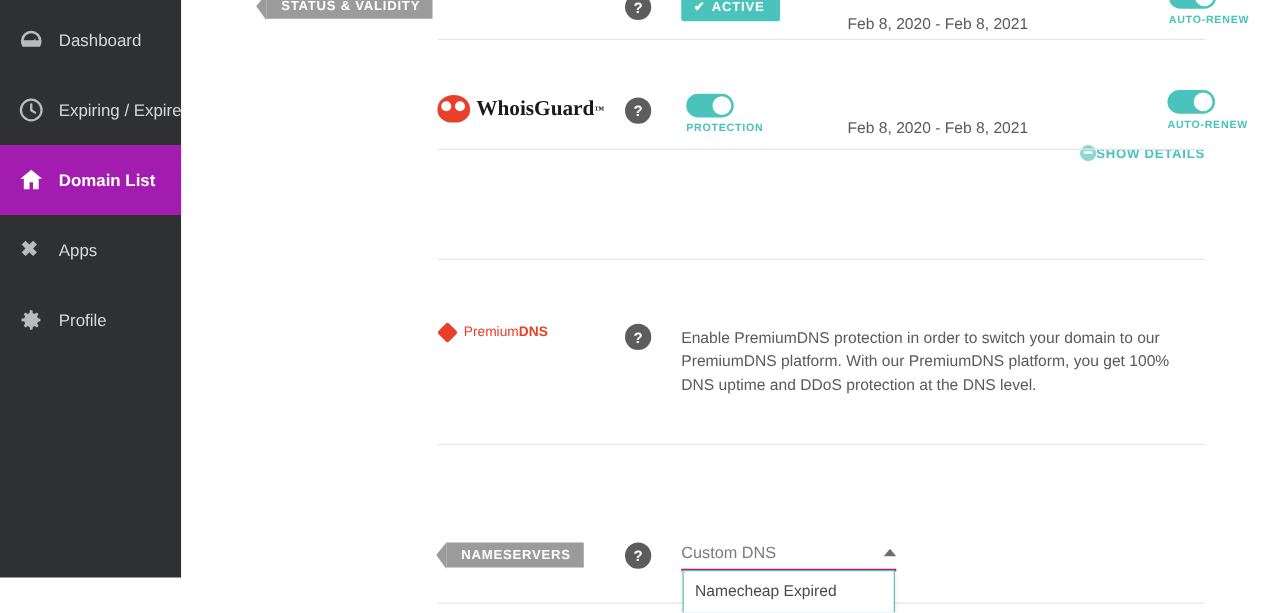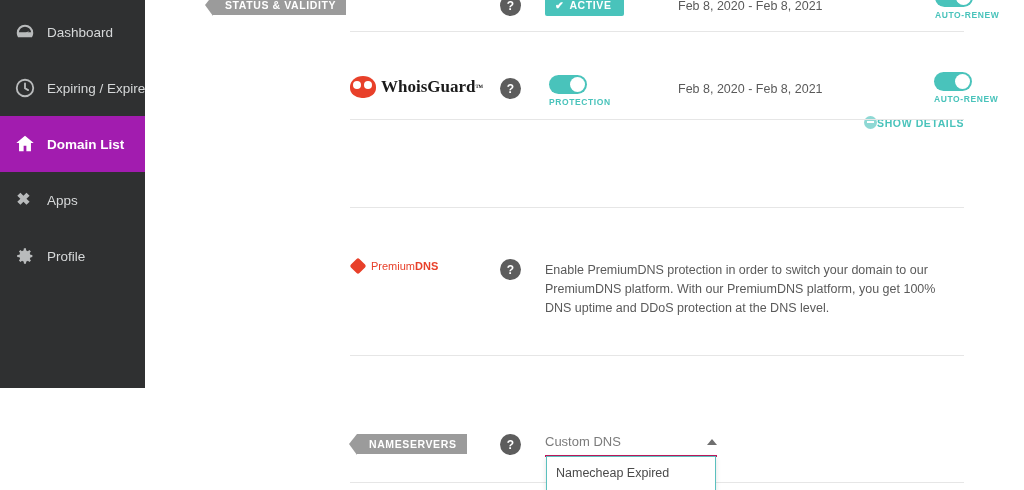--- a/index.html
+++ b/index.html
@@ -6,21 +6,21 @@
   html, body {
     width: 1024px; height: 490px;
     font-family: "Liberation Sans", sans-serif;
     background: #ffffff;
     overflow: hidden;
   }
   .app { display: flex; width: 1024px; height: 490px; }
 
   
   .sidebar {
-    width: 145px; height: 388px;
+    width: 145px; height: 462px;
     background: #2f3031;
     flex: 0 0 145px;
     padding-top: 4px;
     position: relative;
   }
   .nav-item {
     display: flex; align-items: center;
     height: 56px;
     padding-left: 14px;
     color: #d6d8d9;
@@ -109,21 +109,21 @@
     font-size: 8.5px;
     color: #49c3bb;
     letter-spacing: .6px;
     font-weight: bold;
     text-transform: uppercase;
     margin-top: 3px;
     text-align: center;
     white-space: nowrap;
   }
 
-  .date-text { font-size: 12.5px; color: #5a5a5a; }
+  .date-text { font-size: 12.5px; color: #5a5a5a; margin-top: 13px; }
 
   
   .row-status {
     height: 28px;
     display: flex; align-items: center;
     position: relative;
   }
   .row-status .tag { position: absolute; left: 68px; top: -5px; }
   .row-status .help { position: absolute; left: 355px; top: -5px; }
   .badge-active {

